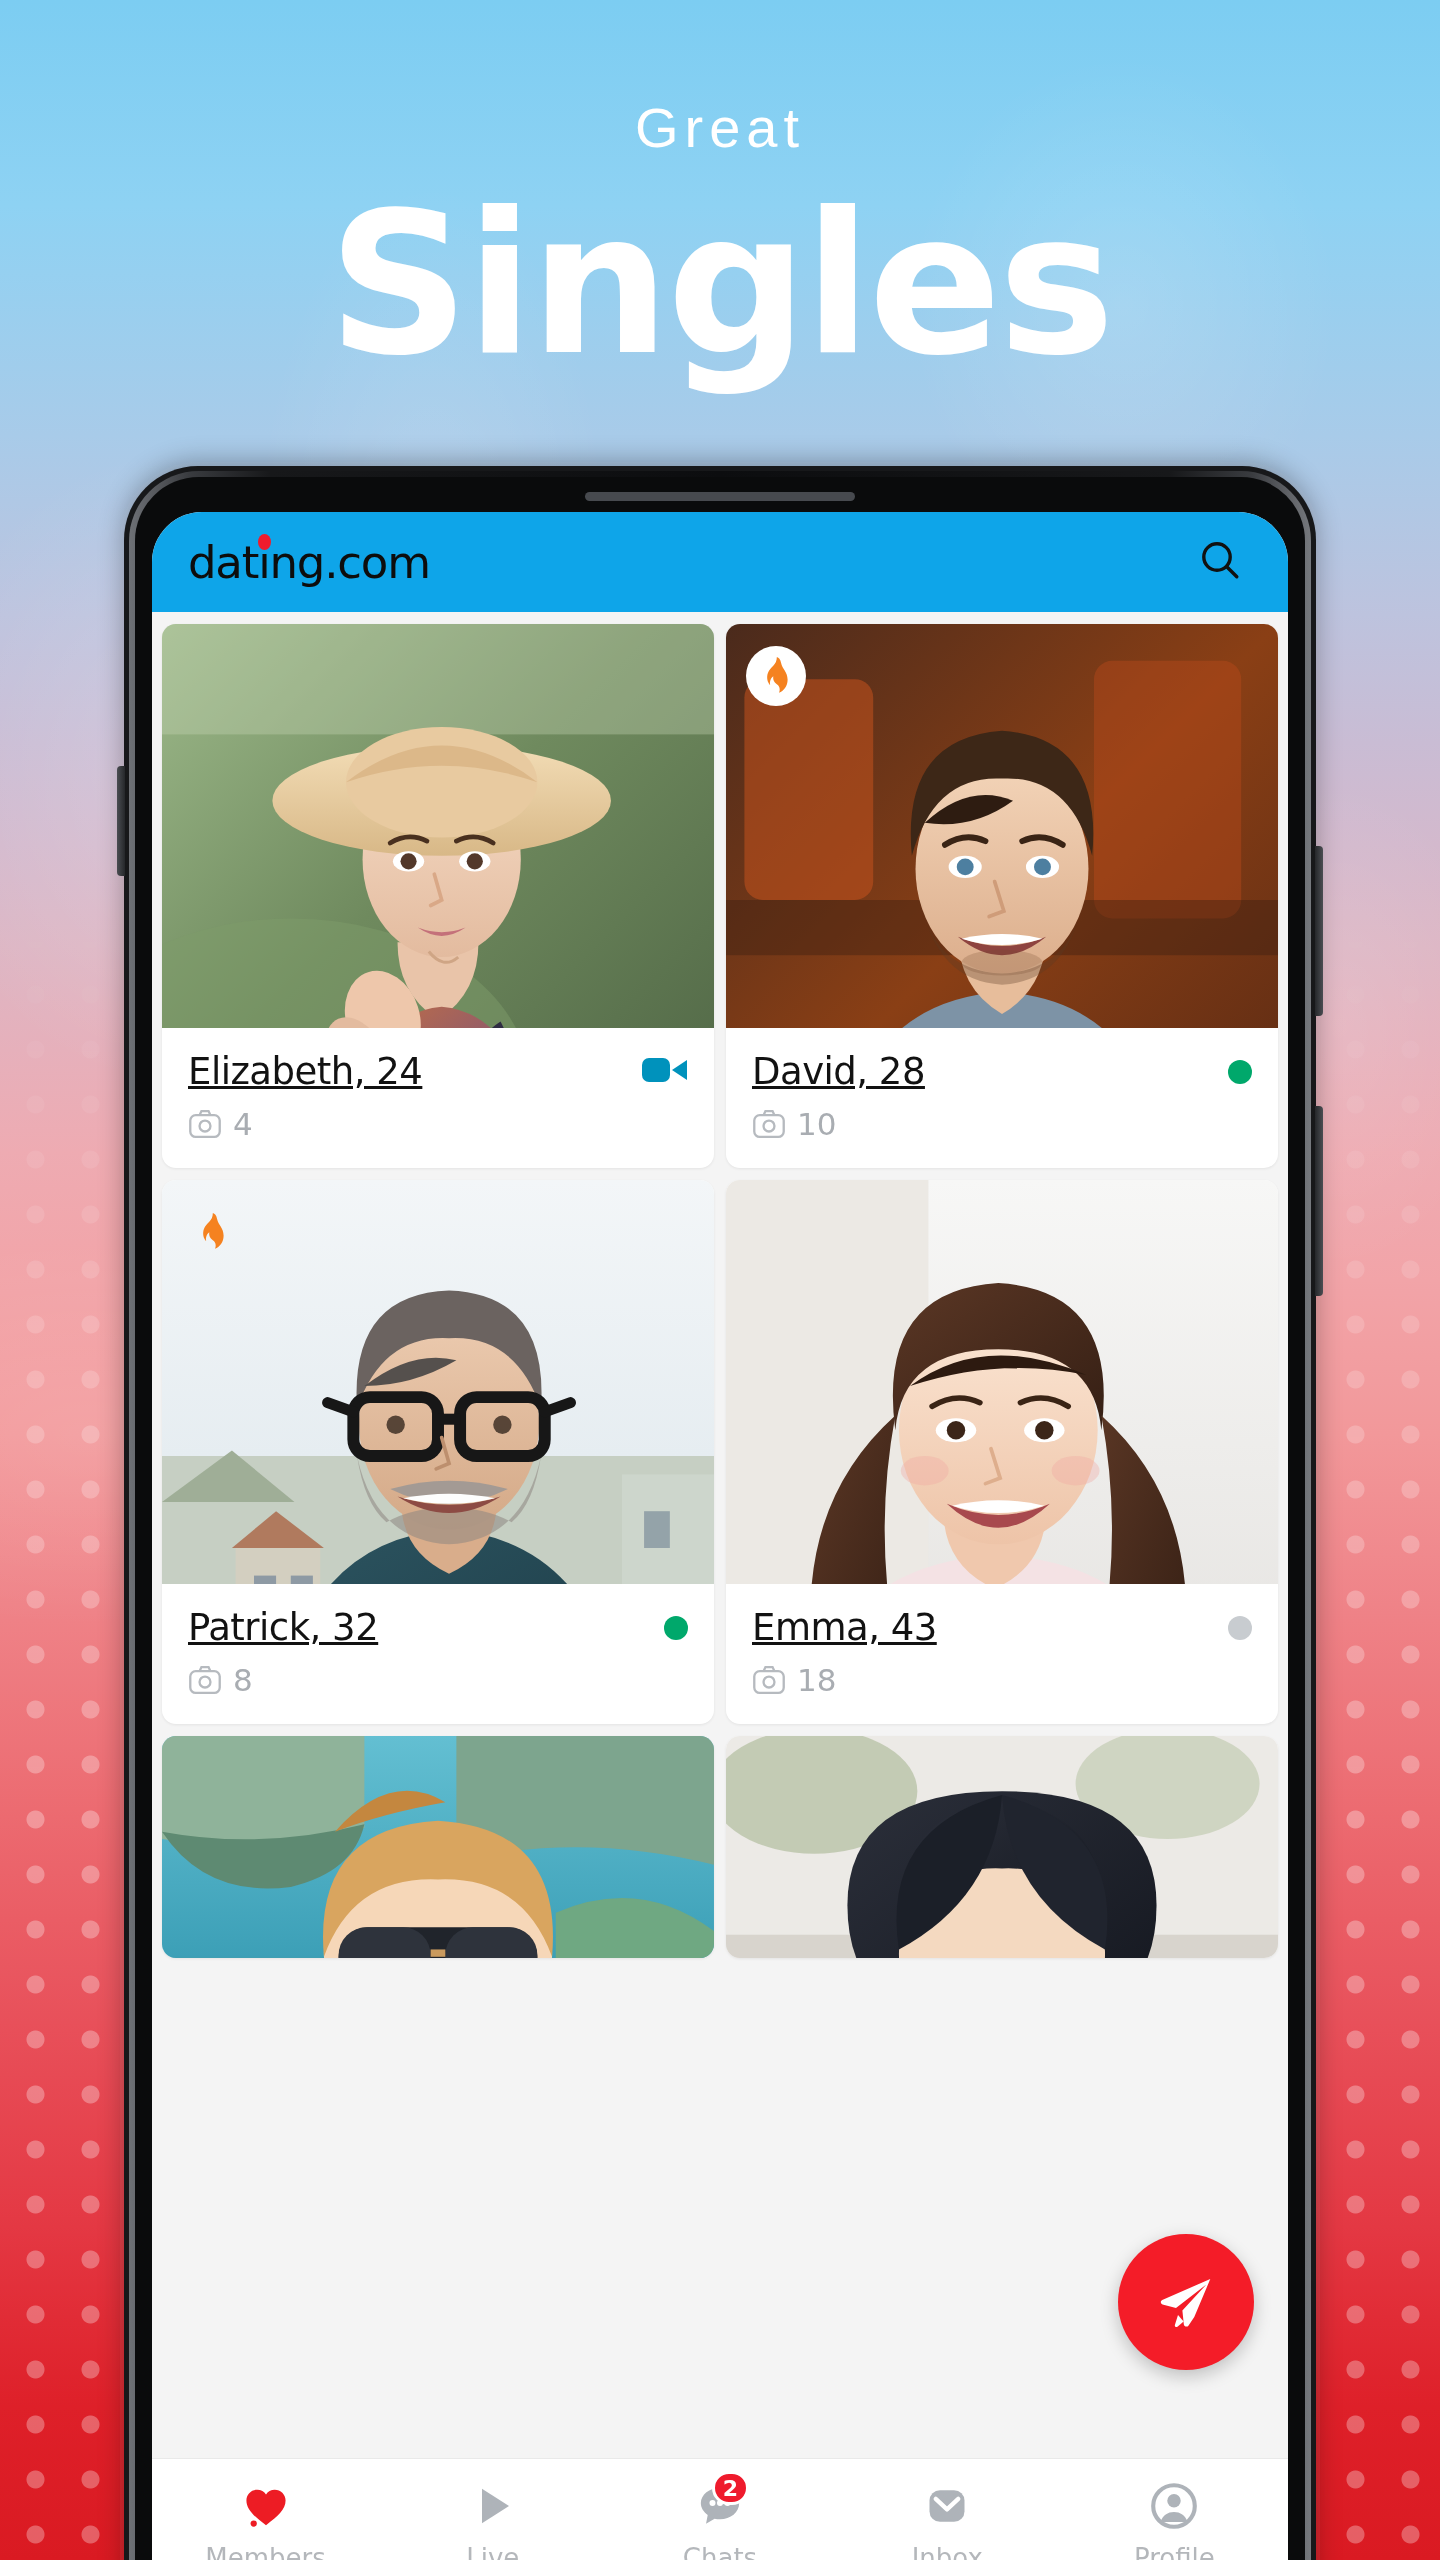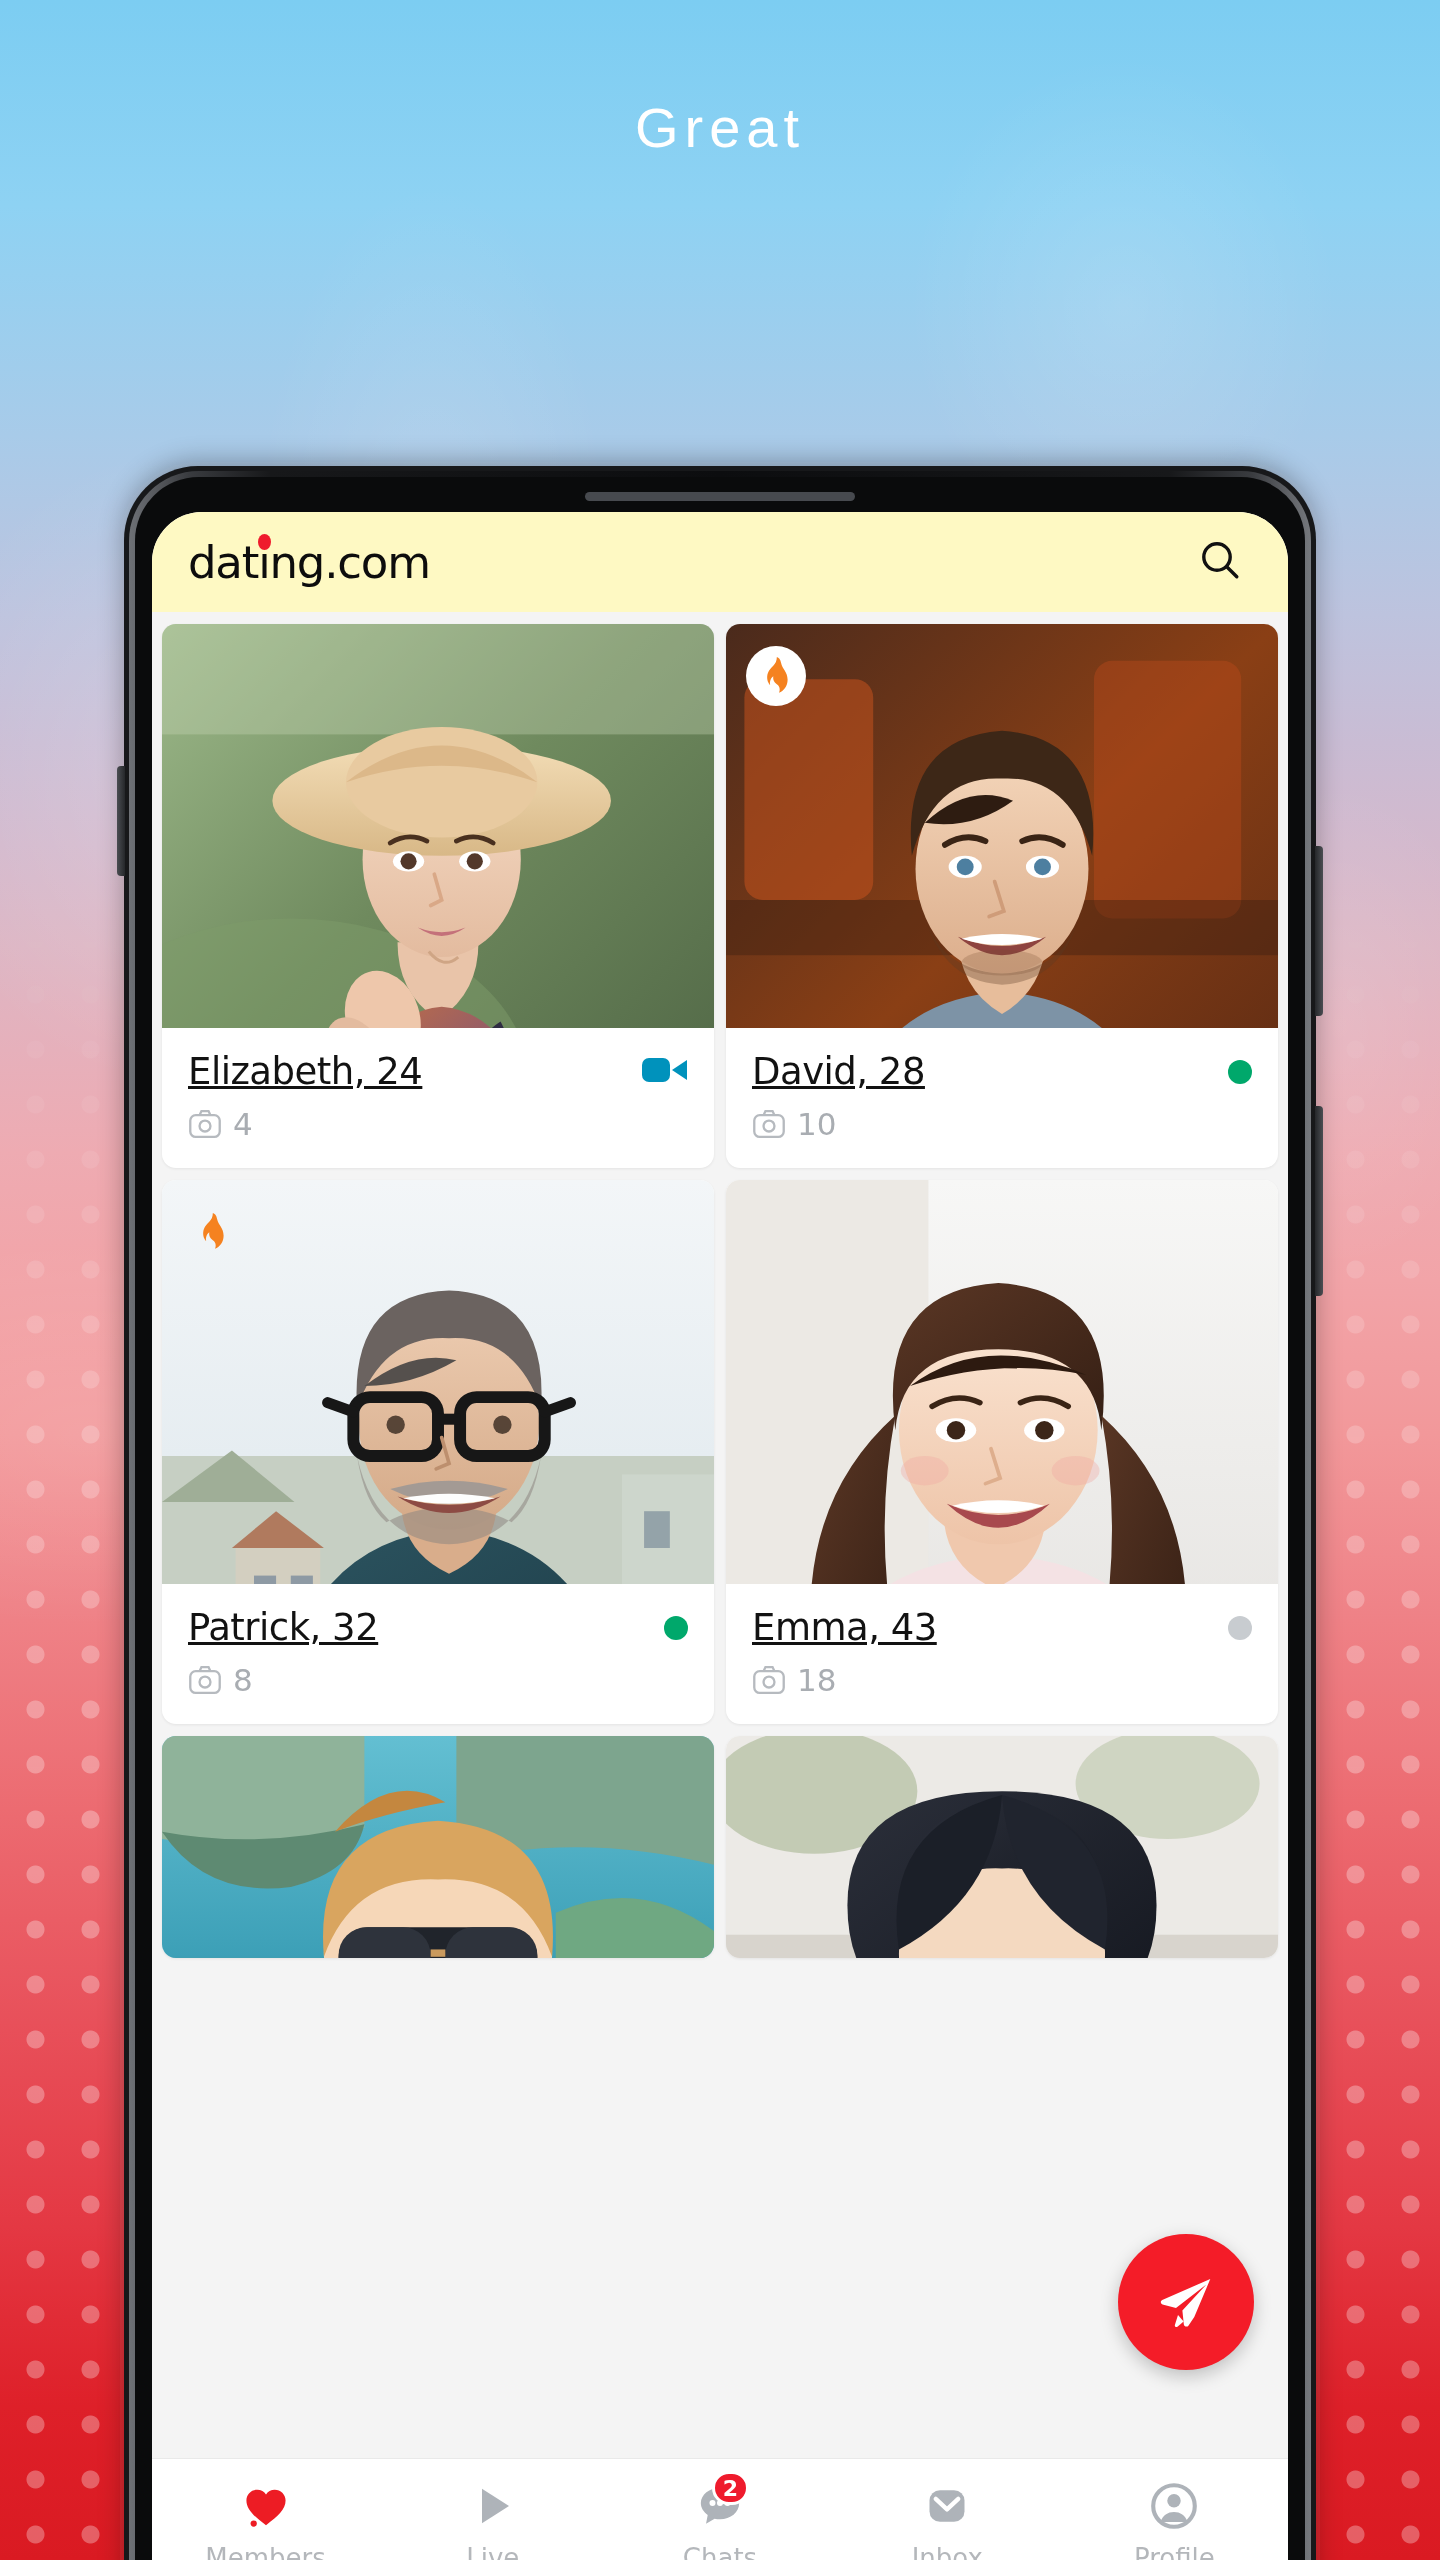--- a/index.html
+++ b/index.html
@@ -91,21 +91,21 @@
     background:linear-gradient(90deg,#25272a,#4a4d52); }
   #side-btn-volume{ top:380px; height:170px; }
   #side-btn-power{  top:640px; height:190px; }
   .side-btn-left{ position:absolute; left:-7px; width:8px; border-radius:4px 0 0 4px;
     background:linear-gradient(270deg,#25272a,#4a4d52); }
   #side-btn-left-1{ top:300px; height:110px; }
 
   
   #app-header{
     position:relative; height:100px; display:flex; align-items:center;
-    justify-content:space-between; padding:0 36px 0 36px; background:#fef9c3;
+    justify-content:space-between; padding:0 36px 0 36px; background:#0ea5e9;
   }
   #brand-logo{ position:relative; font-size:45px; font-weight:400; color:#0d0d0d;
     letter-spacing:-1.2px; font-family:"DejaVu Sans", sans-serif; }
   #brand-dot{
     position:absolute; width:13px; height:16px; border-radius:50%;
     background:#ef1b2d; left:70px; top:-2px;
   }
 
   
   #card-grid{
@@ -163,20 +163,21 @@
 </style>
 </head>
 <body>
 
 <div id="bg-gradient"></div>
 <div id="bg-smoke"></div>
 <div id="bg-dots"></div>
 
 <div id="headline">
   <div id="headline-line1">Great</div>
+  <div id="headline-line2">Singles</div>
 </div>
 
 <div id="phone">
   <div id="phone-edge"></div>
   <div id="phone-inner-ring"></div>
   <div id="earpiece"></div>
   <div class="side-btn" id="side-btn-volume"></div>
   <div class="side-btn" id="side-btn-power"></div>
   <div class="side-btn-left" id="side-btn-left-1"></div>
 

